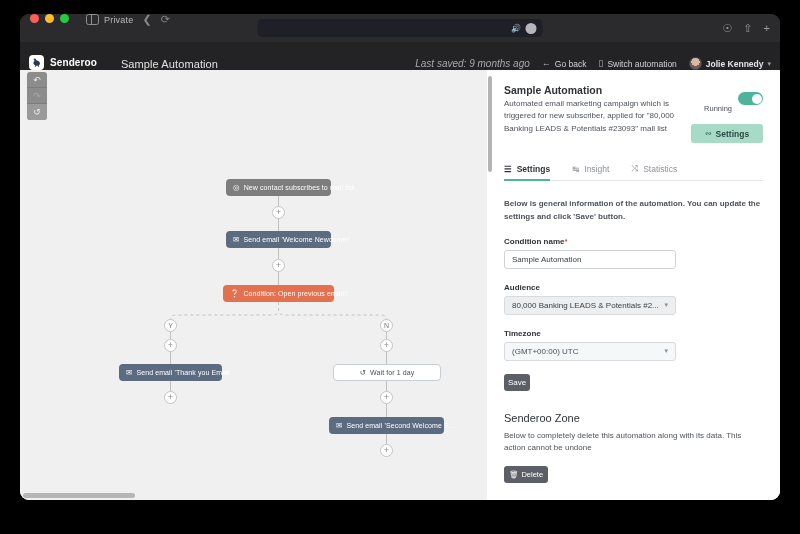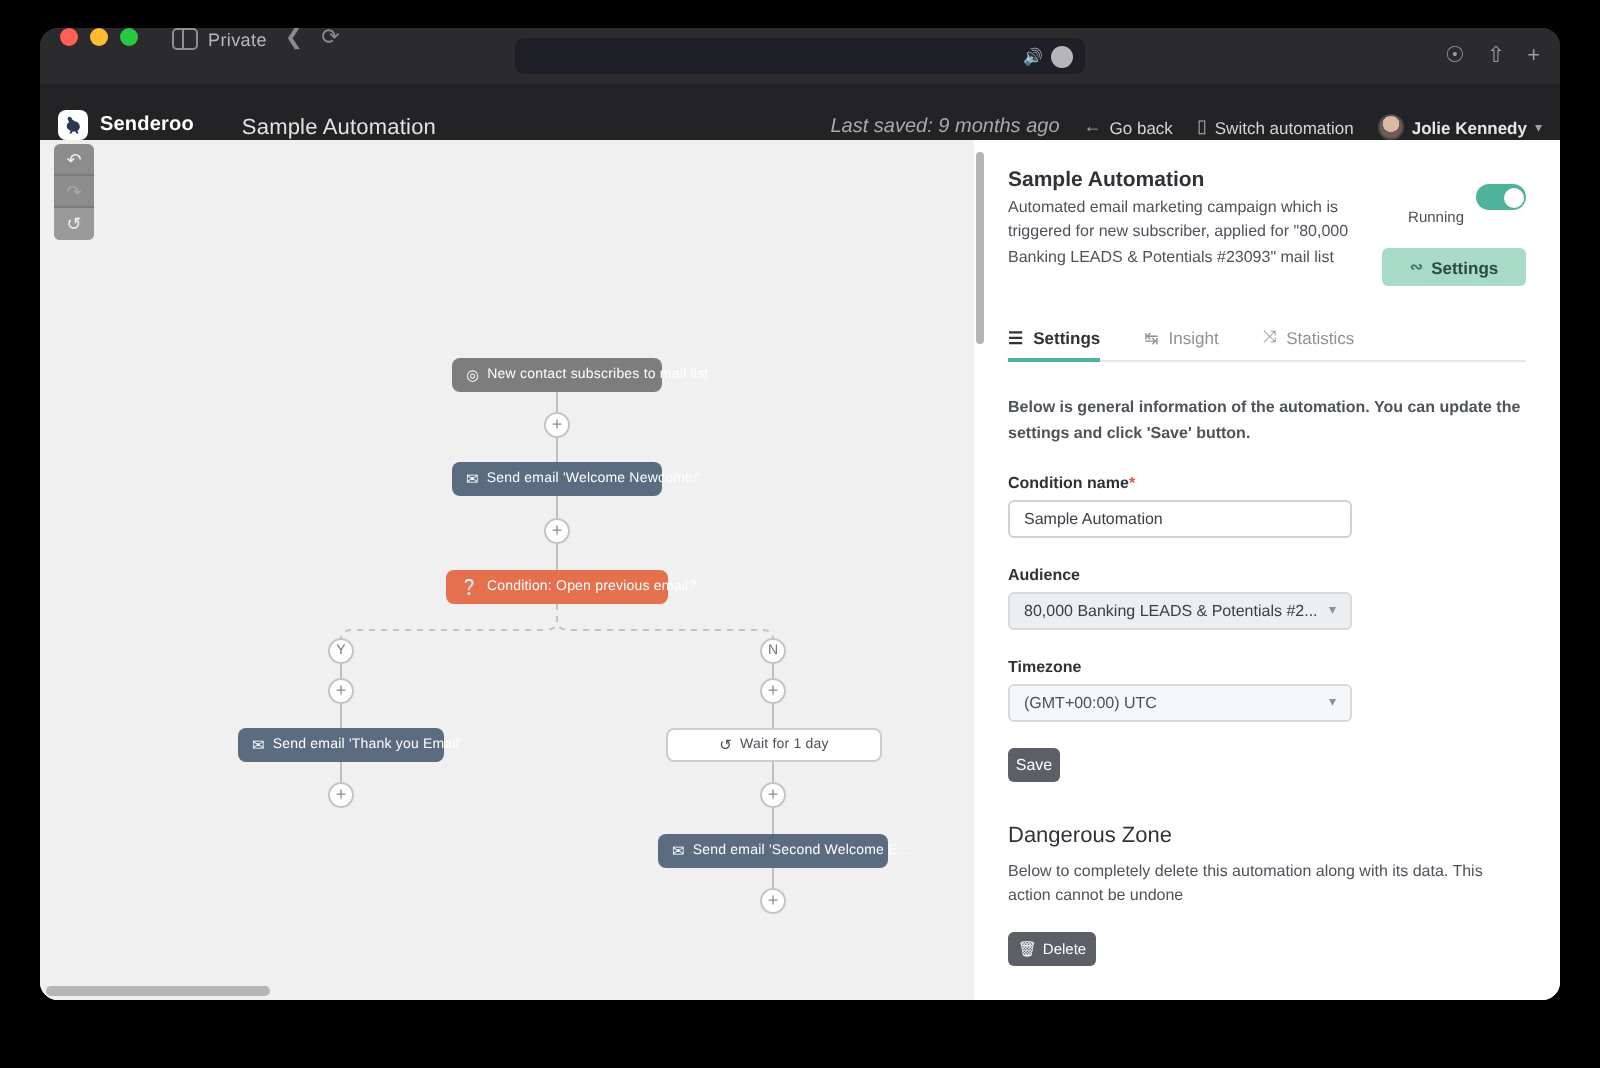--- a/index.html
+++ b/index.html
@@ -350,21 +350,21 @@
         </div>
 
         <div class="f-label">Timezone</div>
         <div class="f-select light">
           <span>(GMT+00:00) UTC</span>
           <span class="sel-caret">▾</span>
         </div>
 
         <div class="save-btn">Save</div>
 
-        <div class="danger-title">Dangerous Zone</div>
+        <div class="danger-title">Senderoo Zone</div>
         <div class="danger-desc">Below to completely delete this automation along with its data. This action cannot be undone</div>
         <div class="delete-btn">
           <span class="gi">🗑</span>
           <span>Delete</span>
         </div>
       </div>
     </div>
   </div>
 </div>
 

